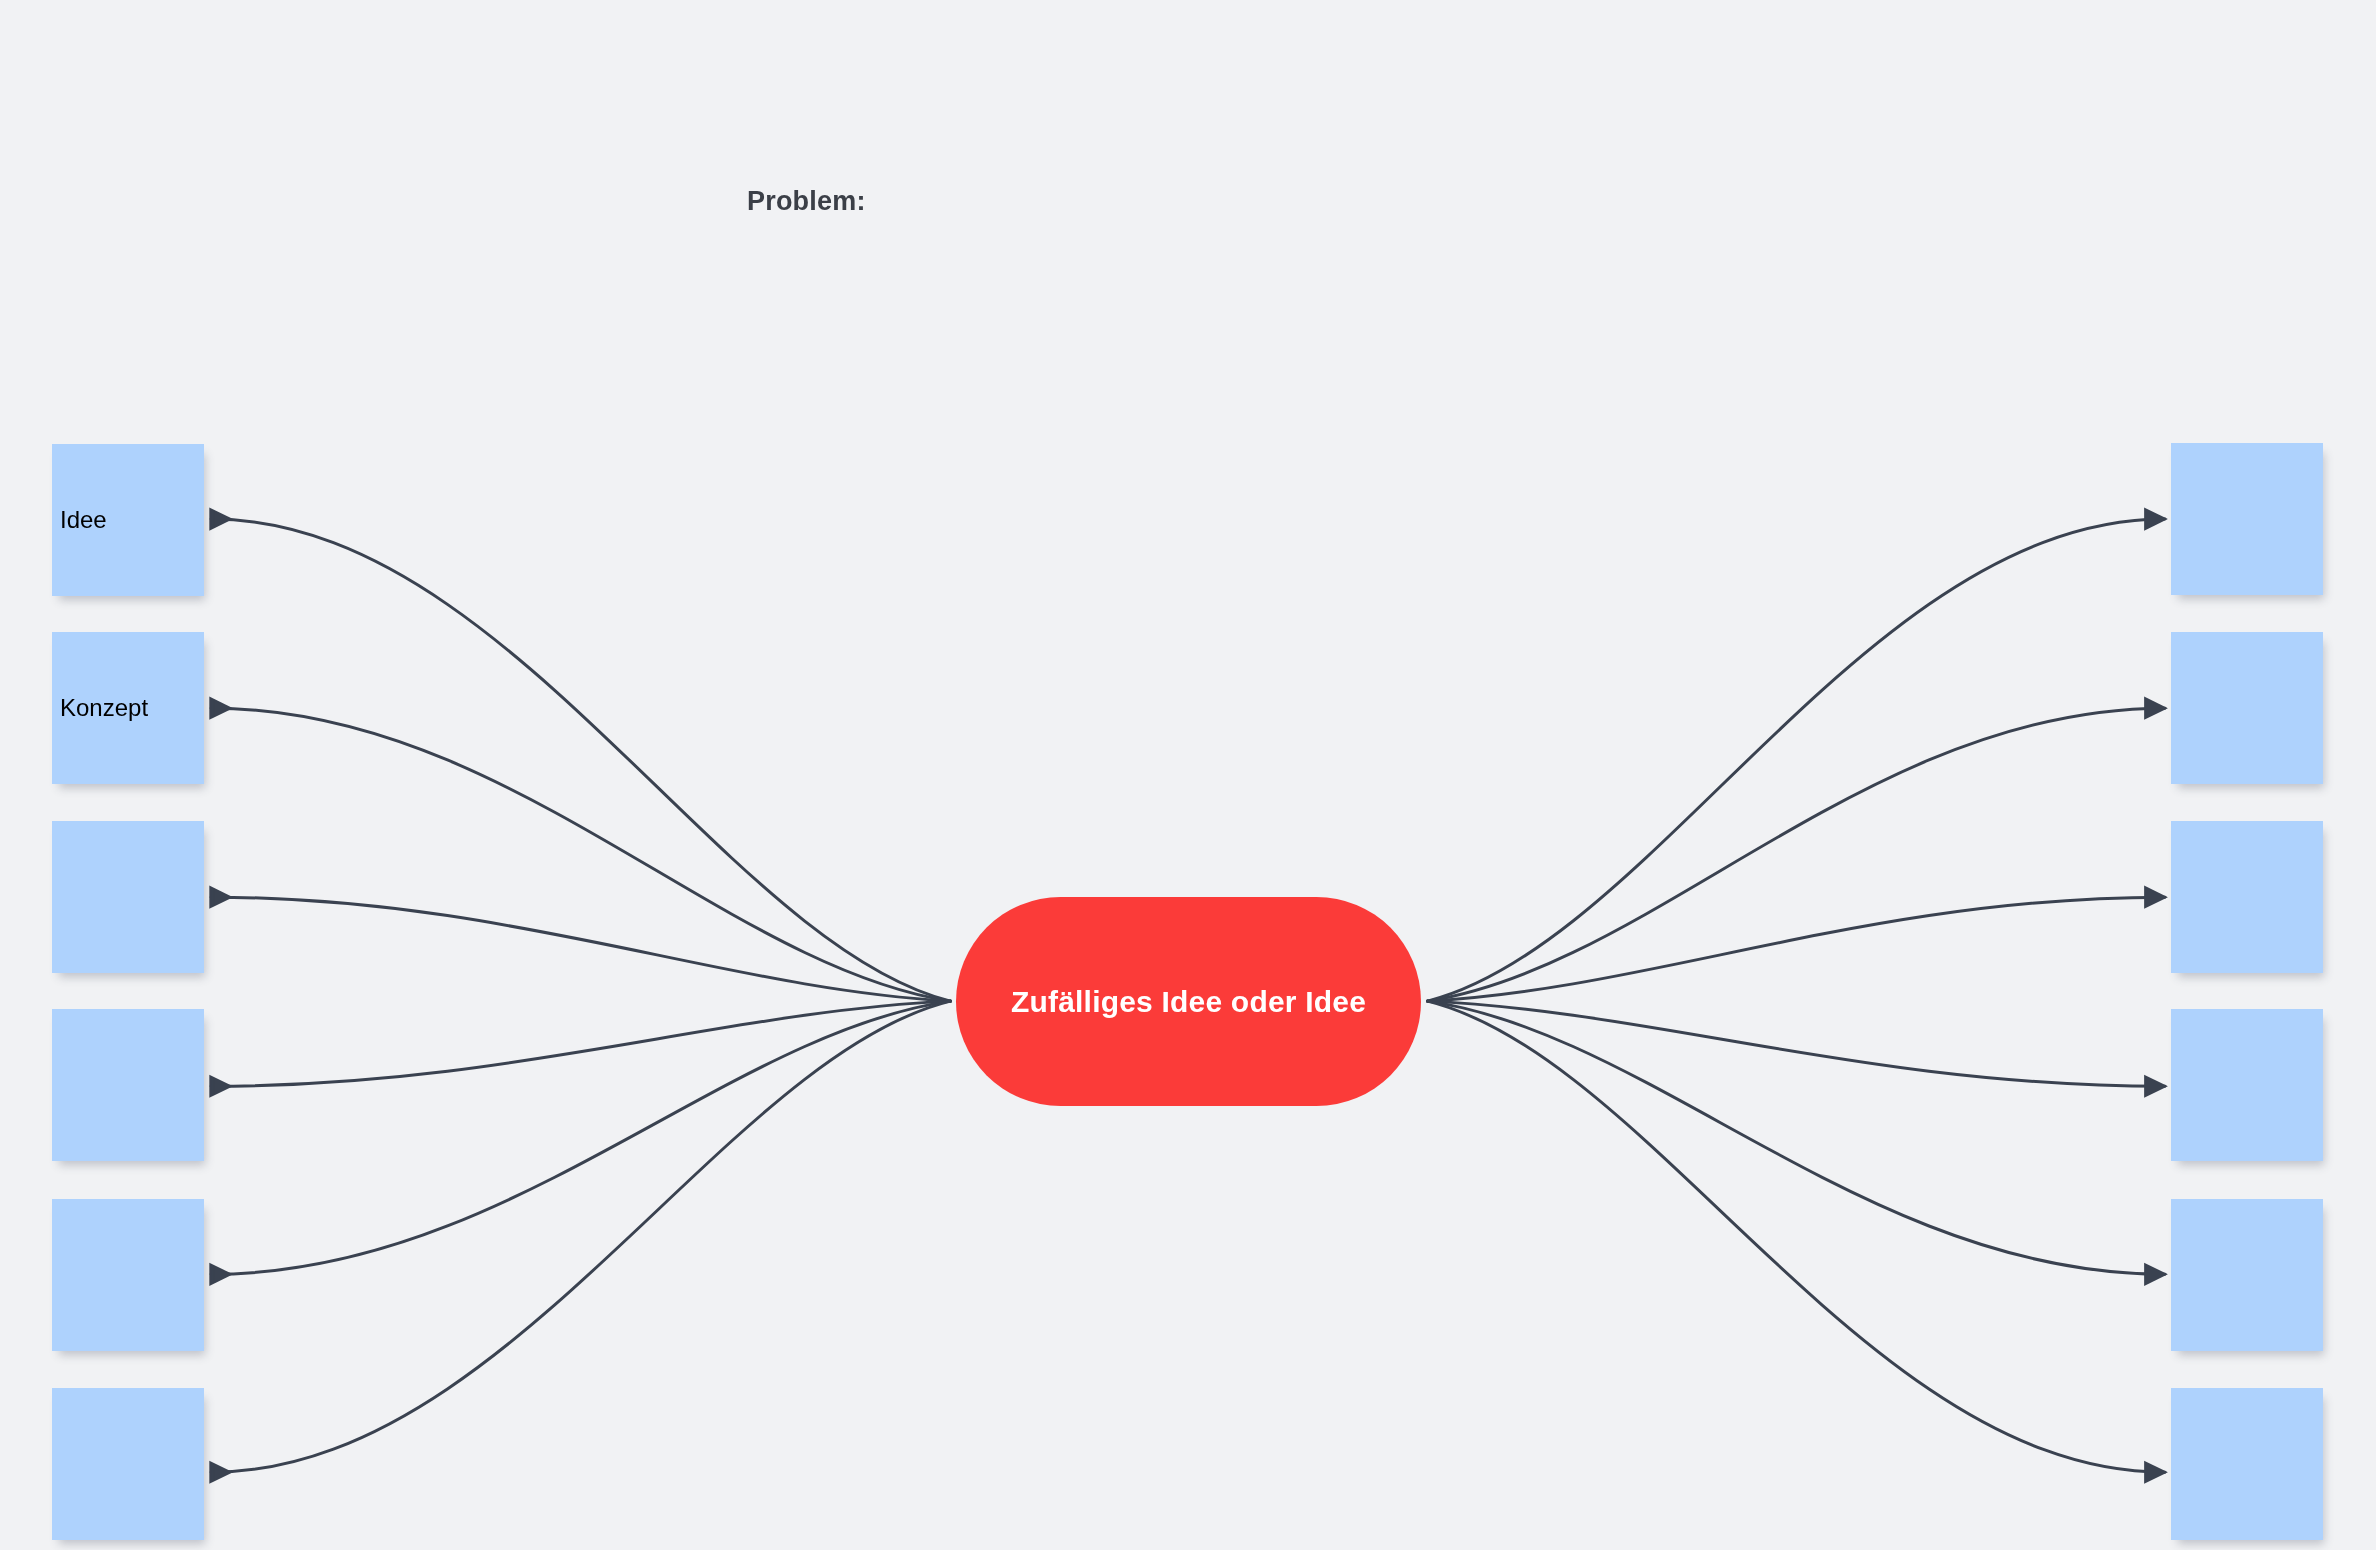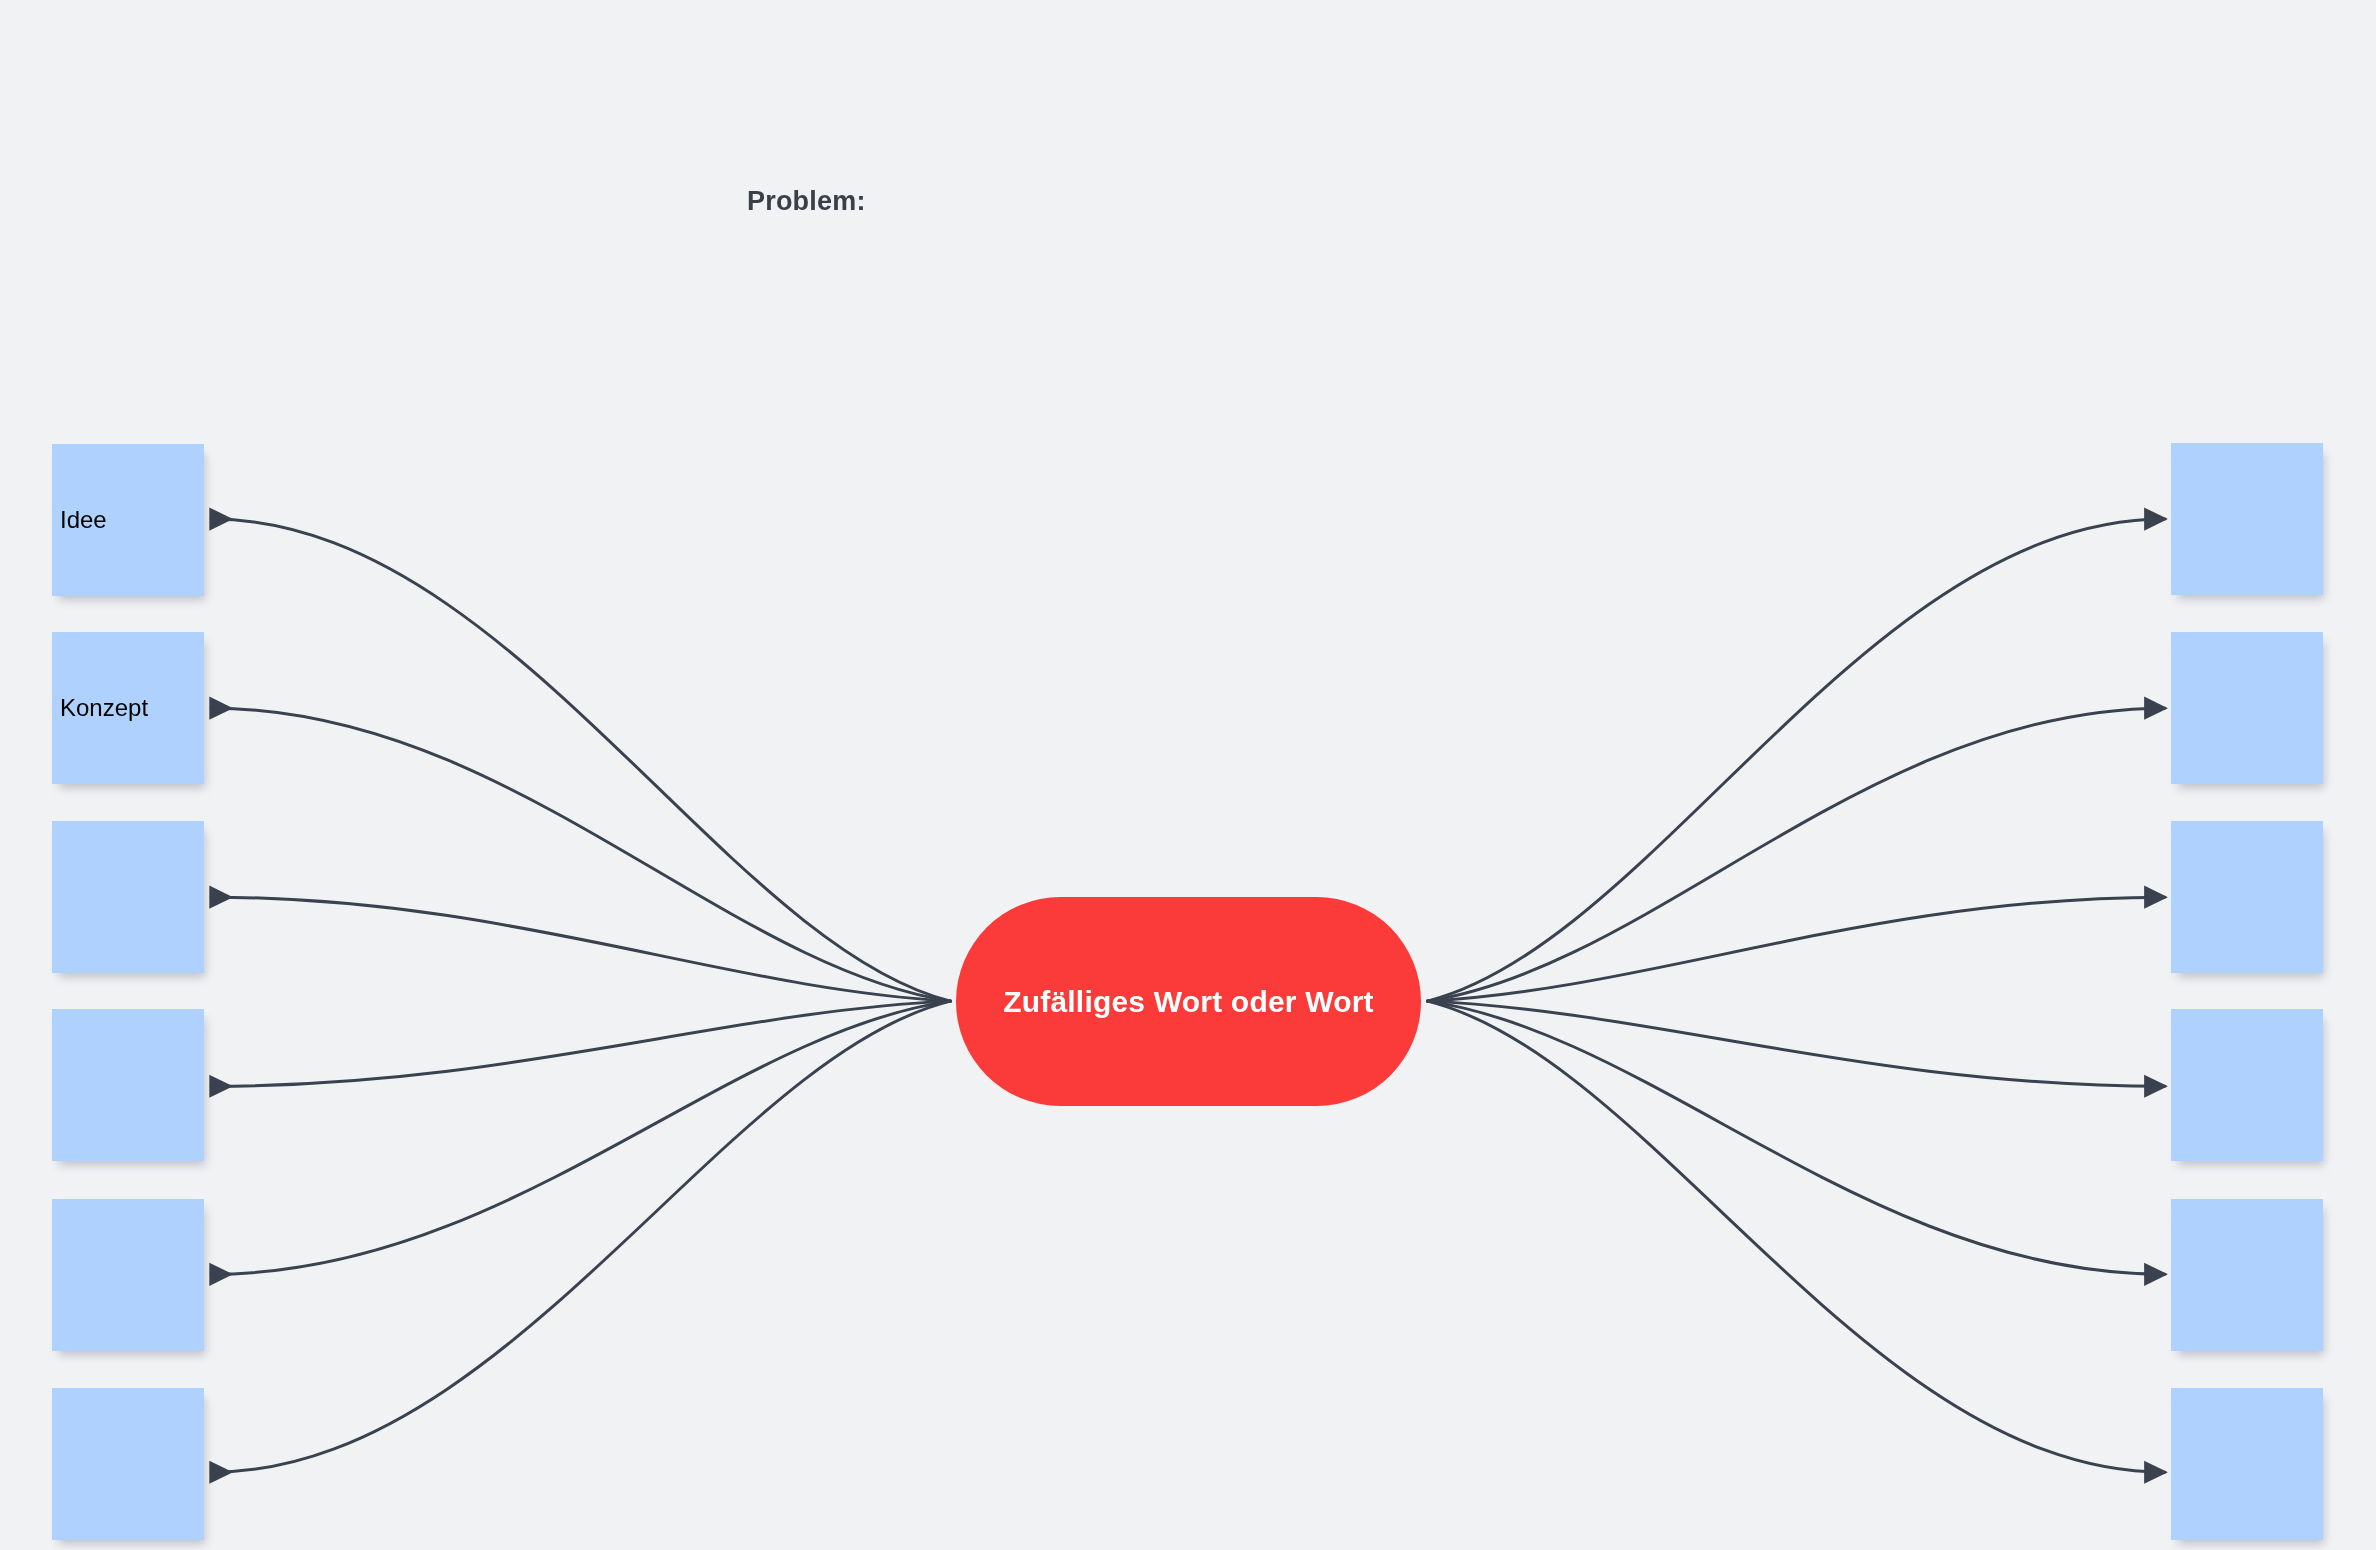--- a/index.html
+++ b/index.html
@@ -152,17 +152,17 @@
       </div>
       <div class="sticky-note" style="left: 2171px; top: 1155px; width: 152px; height: 152px; background: rgb(174, 210, 253);">
         <span class="note-text"></span>
       </div>
       <div class="sticky-note" style="left: 2171px; top: 1344px; width: 152px; height: 152px; background: rgb(174, 210, 253);">
         <span class="note-text"></span>
       </div>
     </div>
 
   <div class="central-node">
-    <span class="node-text">Zufälliges Wort oder Wort</span>
+    <span class="node-text">Zufälliges Idee oder Idee</span>
   </div>
 
 </div>
 
 
 </body></html>

